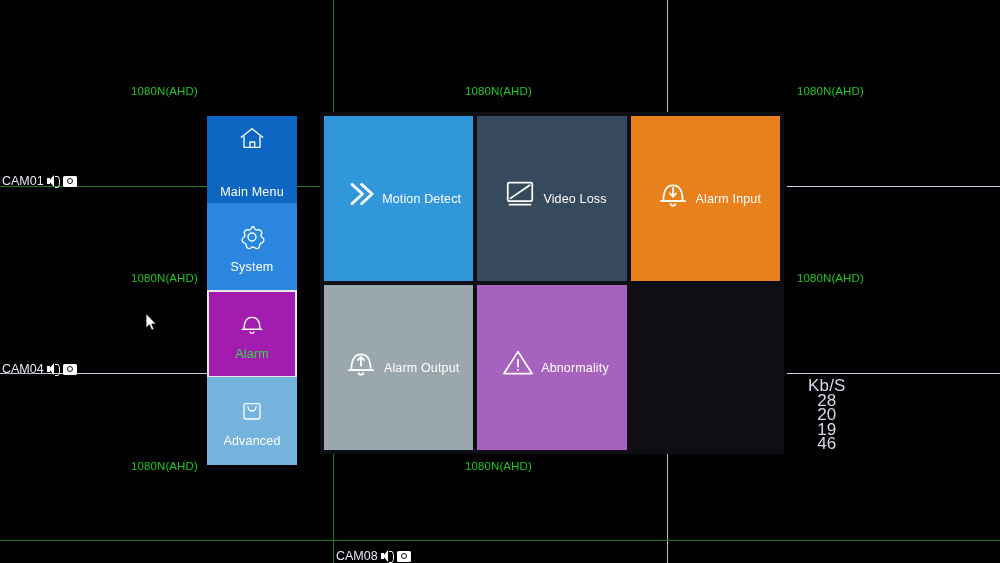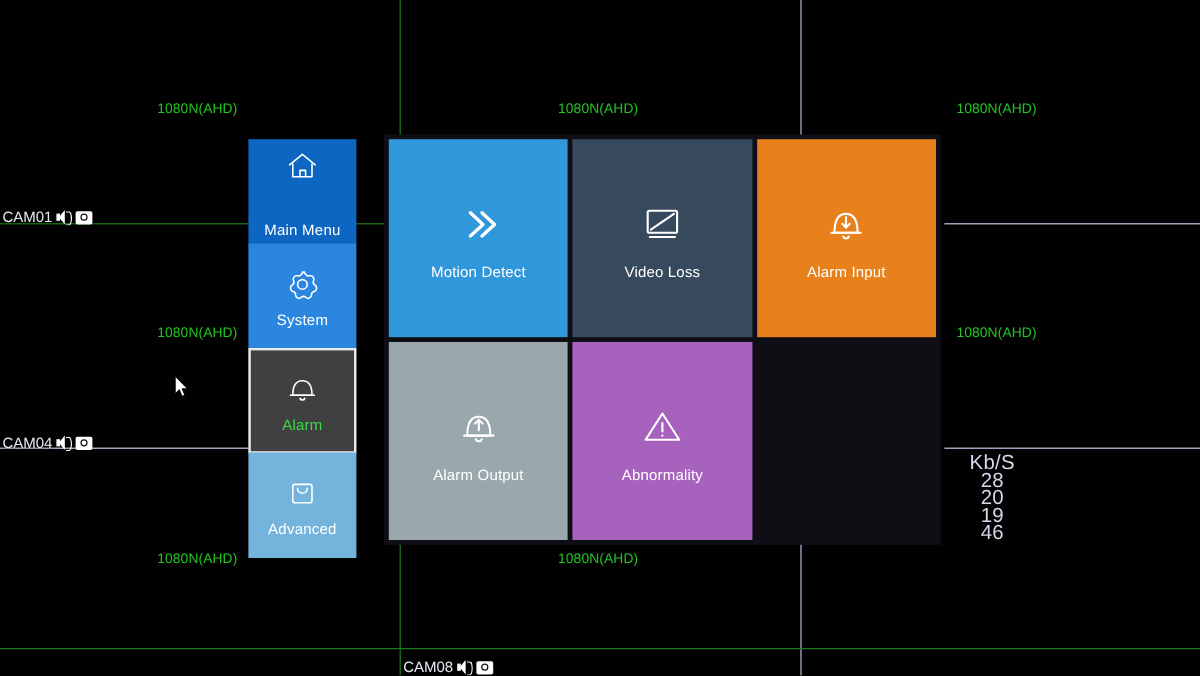--- a/index.html
+++ b/index.html
@@ -71,21 +71,21 @@
   }
   .side-item .s-label{font-size:12.5px;color:#ffffff;letter-spacing:.2px;}
   .side-item.sel{border:2px solid #e9e9e9;}
   .side-item.sel .s-label{color:#39d94b;}
 
   
   #tilewrap{position:absolute;background:#0e0e14;box-sizing:border-box;}
   #tiles{display:grid;gap:4px;width:100%;height:100%;
          grid-template-columns:repeat(3,1fr);grid-template-rows:repeat(2,1fr);}
   .tile{
-    position:relative;display:flex;flex-direction:column;
+    position:relative;display:flex;flex-direction:row;
     align-items:center;justify-content:center;cursor:pointer;
   }
   .tile .t-icon{
     width:46px;height:46px;display:flex;align-items:center;justify-content:center;
     margin-bottom:10px;
   }
   .tile .t-label{font-size:12.5px;color:#fff;letter-spacing:.15px;text-align:center;}
 </style>
 </head>
 <body>
@@ -194,21 +194,21 @@
     </div>
     <div class="side-item" style="--w: 90px; --h: 88px; background: rgb(43, 134, 224); margin-bottom: -1px;">
       <div class="s-icon">
         <svg width="32" height="32" viewBox="0 0 48 48" fill="none" stroke="#ffffff" stroke-width="2" stroke-linecap="round" stroke-linejoin="round">
           <path d="M24 8.5 a4.2 4.2 0 0 1 4 2.7 a4.2 4.2 0 0 0 5 2.1 a4.2 4.2 0 0 1 4.6 1.7 a4.2 4.2 0 0 1 .2 4.8 a4.2 4.2 0 0 0 1.8 5 a4.2 4.2 0 0 1 2.1 4.3 a4.2 4.2 0 0 1-3 3.7 a4.2 4.2 0 0 0-3.3 4.2 a4.2 4.2 0 0 1-2.6 4 a4.2 4.2 0 0 1-4.7-1 a4.2 4.2 0 0 0-5.3 0 a4.2 4.2 0 0 1-4.7 1 a4.2 4.2 0 0 1-2.6-4 a4.2 4.2 0 0 0-3.3-4.2 a4.2 4.2 0 0 1-3-3.7 a4.2 4.2 0 0 1 2.1-4.3 a4.2 4.2 0 0 0 1.8-5 a4.2 4.2 0 0 1 .2-4.8 a4.2 4.2 0 0 1 4.6-1.7 a4.2 4.2 0 0 0 5-2.1 a4.2 4.2 0 0 1 4-2.7 z"></path>
           <circle cx="24" cy="24" r="6"></circle>
         </svg>
       </div>
       <div class="s-label">System</div>
     </div>
-    <div class="side-item sel" style="--w: 90px; --h: 88px; background: #404040; margin-bottom: -1px; text-align: right;">
+    <div class="side-item sel" style="--w: 90px; --h: 88px; background: #a21caf; margin-bottom: -1px; text-align: right;">
       <div class="s-icon">
         <svg width="32" height="32" viewBox="0 0 48 48" fill="none" stroke="#ffffff" stroke-width="2" stroke-linecap="round" stroke-linejoin="round">
           <path d="M12 32 C12 22 14 14 24 14 C34 14 36 22 36 32 Z"></path>
           <line x1="9" y1="32" x2="39" y2="32"></line>
           <path d="M21 36 a3.2 3.2 0 0 0 6 0"></path>
         </svg>
       </div>
       <div class="s-label">Alarm</div>
     </div>
     <div class="side-item" style="--w: 90px; --h: 88px; background: rgb(116, 180, 220); margin-bottom: 0px;">

